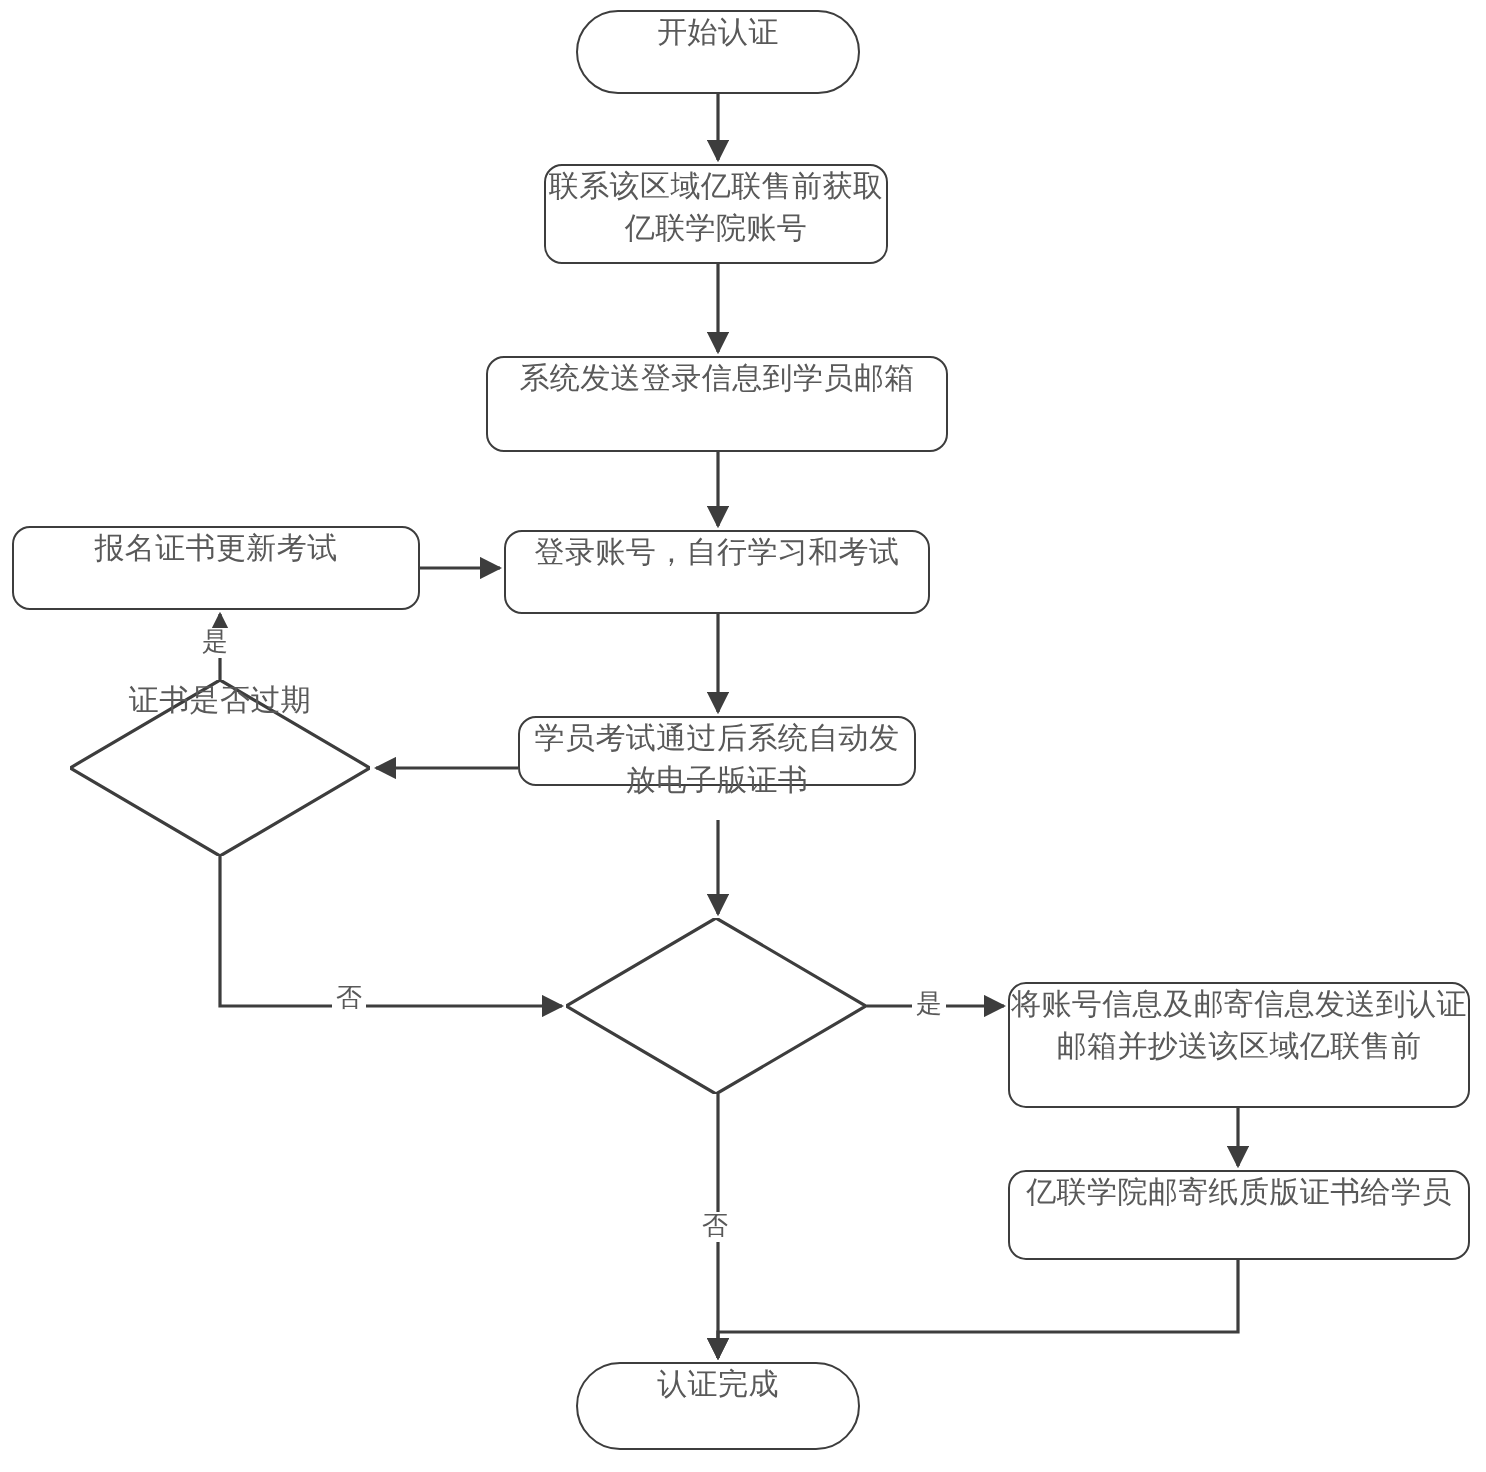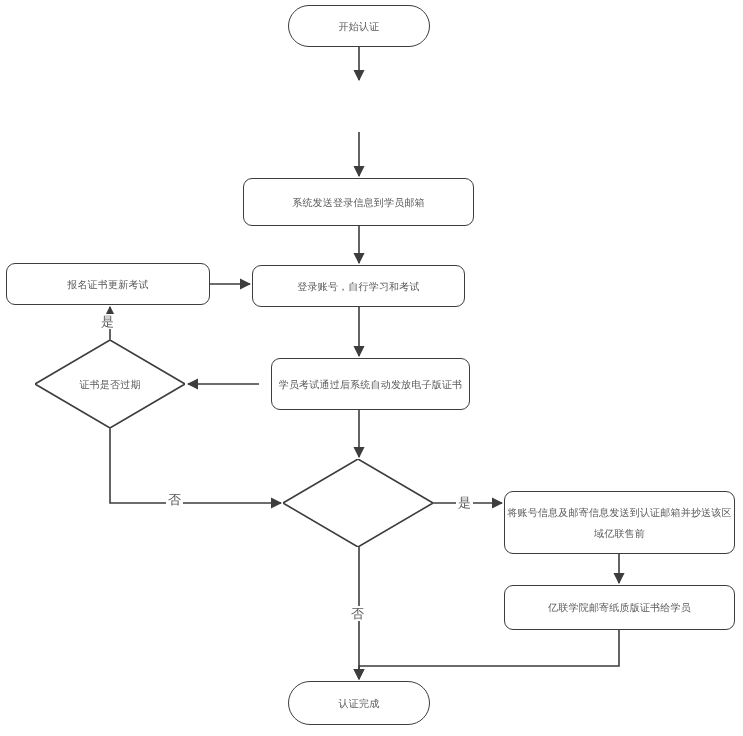--- a/index.html
+++ b/index.html
@@ -21,25 +21,24 @@
     position: absolute;
     left: 0;
     top: 0;
     width: 743px;
     height: 736px;
   }
   .node {
     position: absolute;
     box-sizing: border-box;
     display: flex;
-    align-items: center;
     justify-content: center;
     text-align: center;
     color: #595959;
-    font-size: 10px;
+    font-size: 15px;
     line-height: 21px;
     letter-spacing: 0.2px;
     background: #ffffff;
     z-index: 2;
   }
   .node.terminal {
     border: 1px solid #3d3d3d;
     border-radius: 999px;
   }
   .node.process {
@@ -111,34 +110,37 @@
       <path d="M 619 630 L 619 666 L 359 666 L 359 679"></path>
 
       <path d="M 359 547 L 359 679"></path>
     </g>
   </svg>
 
   <div class="node terminal" style="left:288px; top:5px; width:142px; height:42px;">
     <span>开始认证</span>
   </div>
 
+  <div class="node process" style="left:272px; top:82px; width:172px; height:50px;">
+    <span>联系该区域亿联售前获取亿联学院账号</span>
+  </div>
 
   <div class="node process" style="left:243px; top:178px; width:231px; height:48px;">
     <span>系统发送登录信息到学员邮箱</span>
   </div>
 
   <div class="node process" style="left:6px; top:263px; width:204px; height:42px;">
     <span>报名证书更新考试</span>
   </div>
 
   <div class="node process" style="left:252px; top:265px; width:213px; height:42px;">
     <span>登录账号，自行学习和考试</span>
   </div>
 
-  <div class="node process" style="left:259px; top:358px; width:199px; height:52px;margin-left:12px;">
+  <div class="node process" style="left:259px; top:358px; width:199px; height:35px;">
     <span>学员考试通过后系统自动发放电子版证书</span>
   </div>
 
   <div class="node decision" style="left:35px; top:340px; width:150px; height:88px;">
     <svg class="diamond-shape" viewBox="0 0 150 88" preserveAspectRatio="none">
       <polygon points="75,0 150,44 75,88 0,44" fill="#ffffff" stroke="#3d3d3d" stroke-width="1.6" vector-effect="non-scaling-stroke"></polygon>
     </svg>
     <span class="dlabel">证书是否过期</span>
   </div>
 

